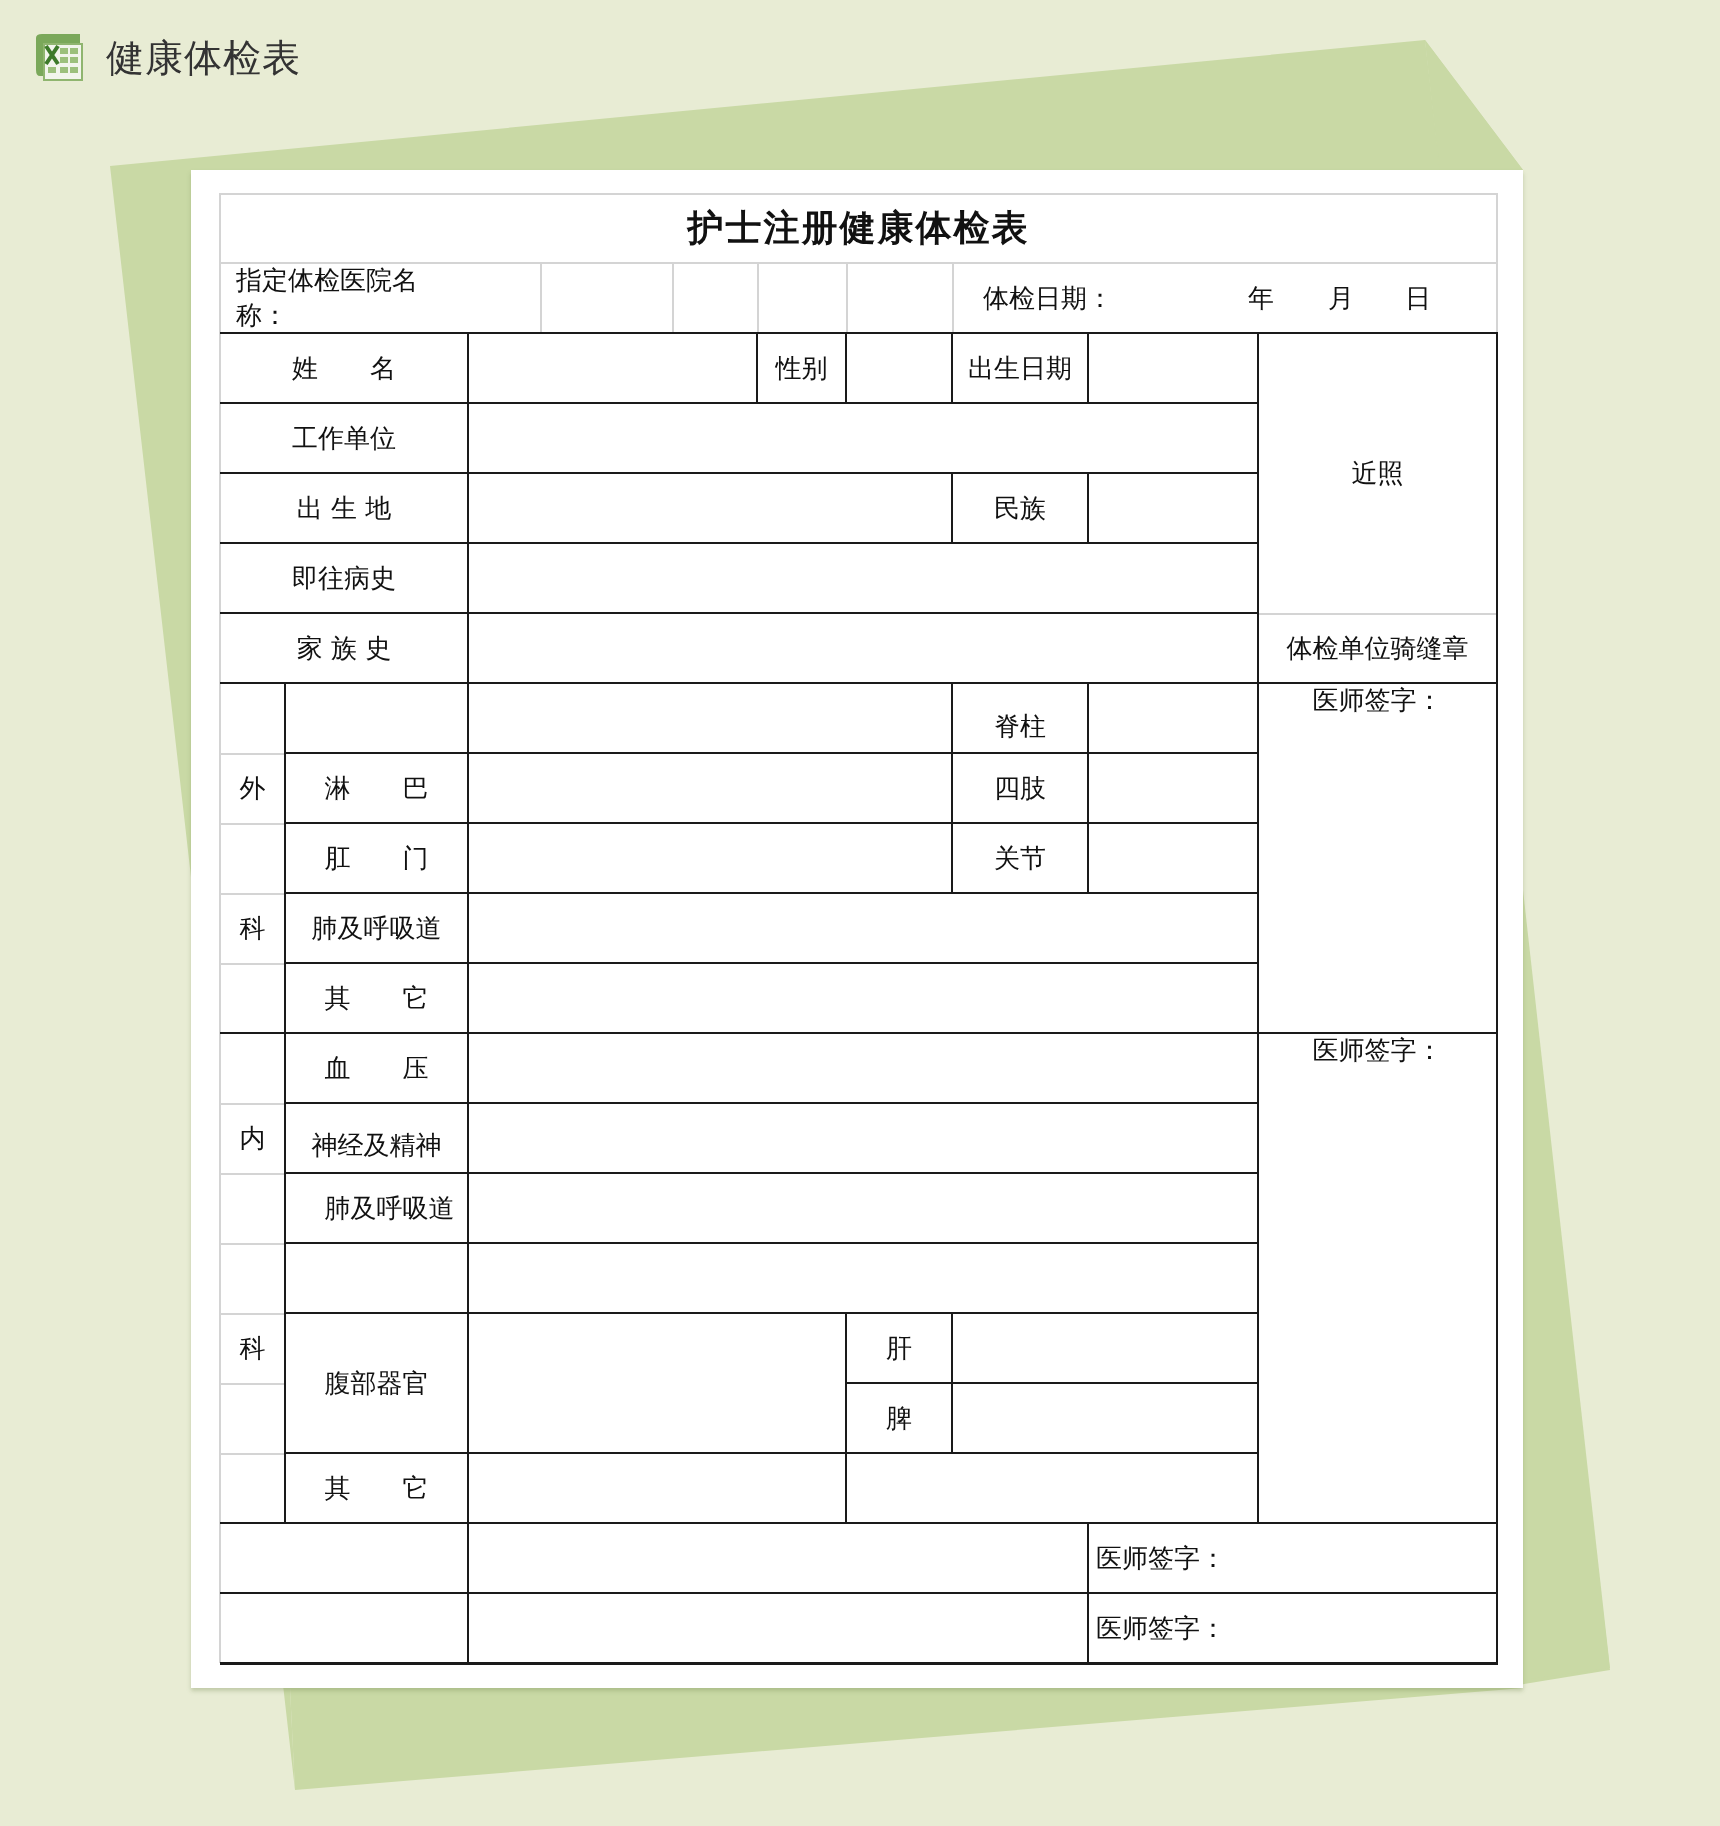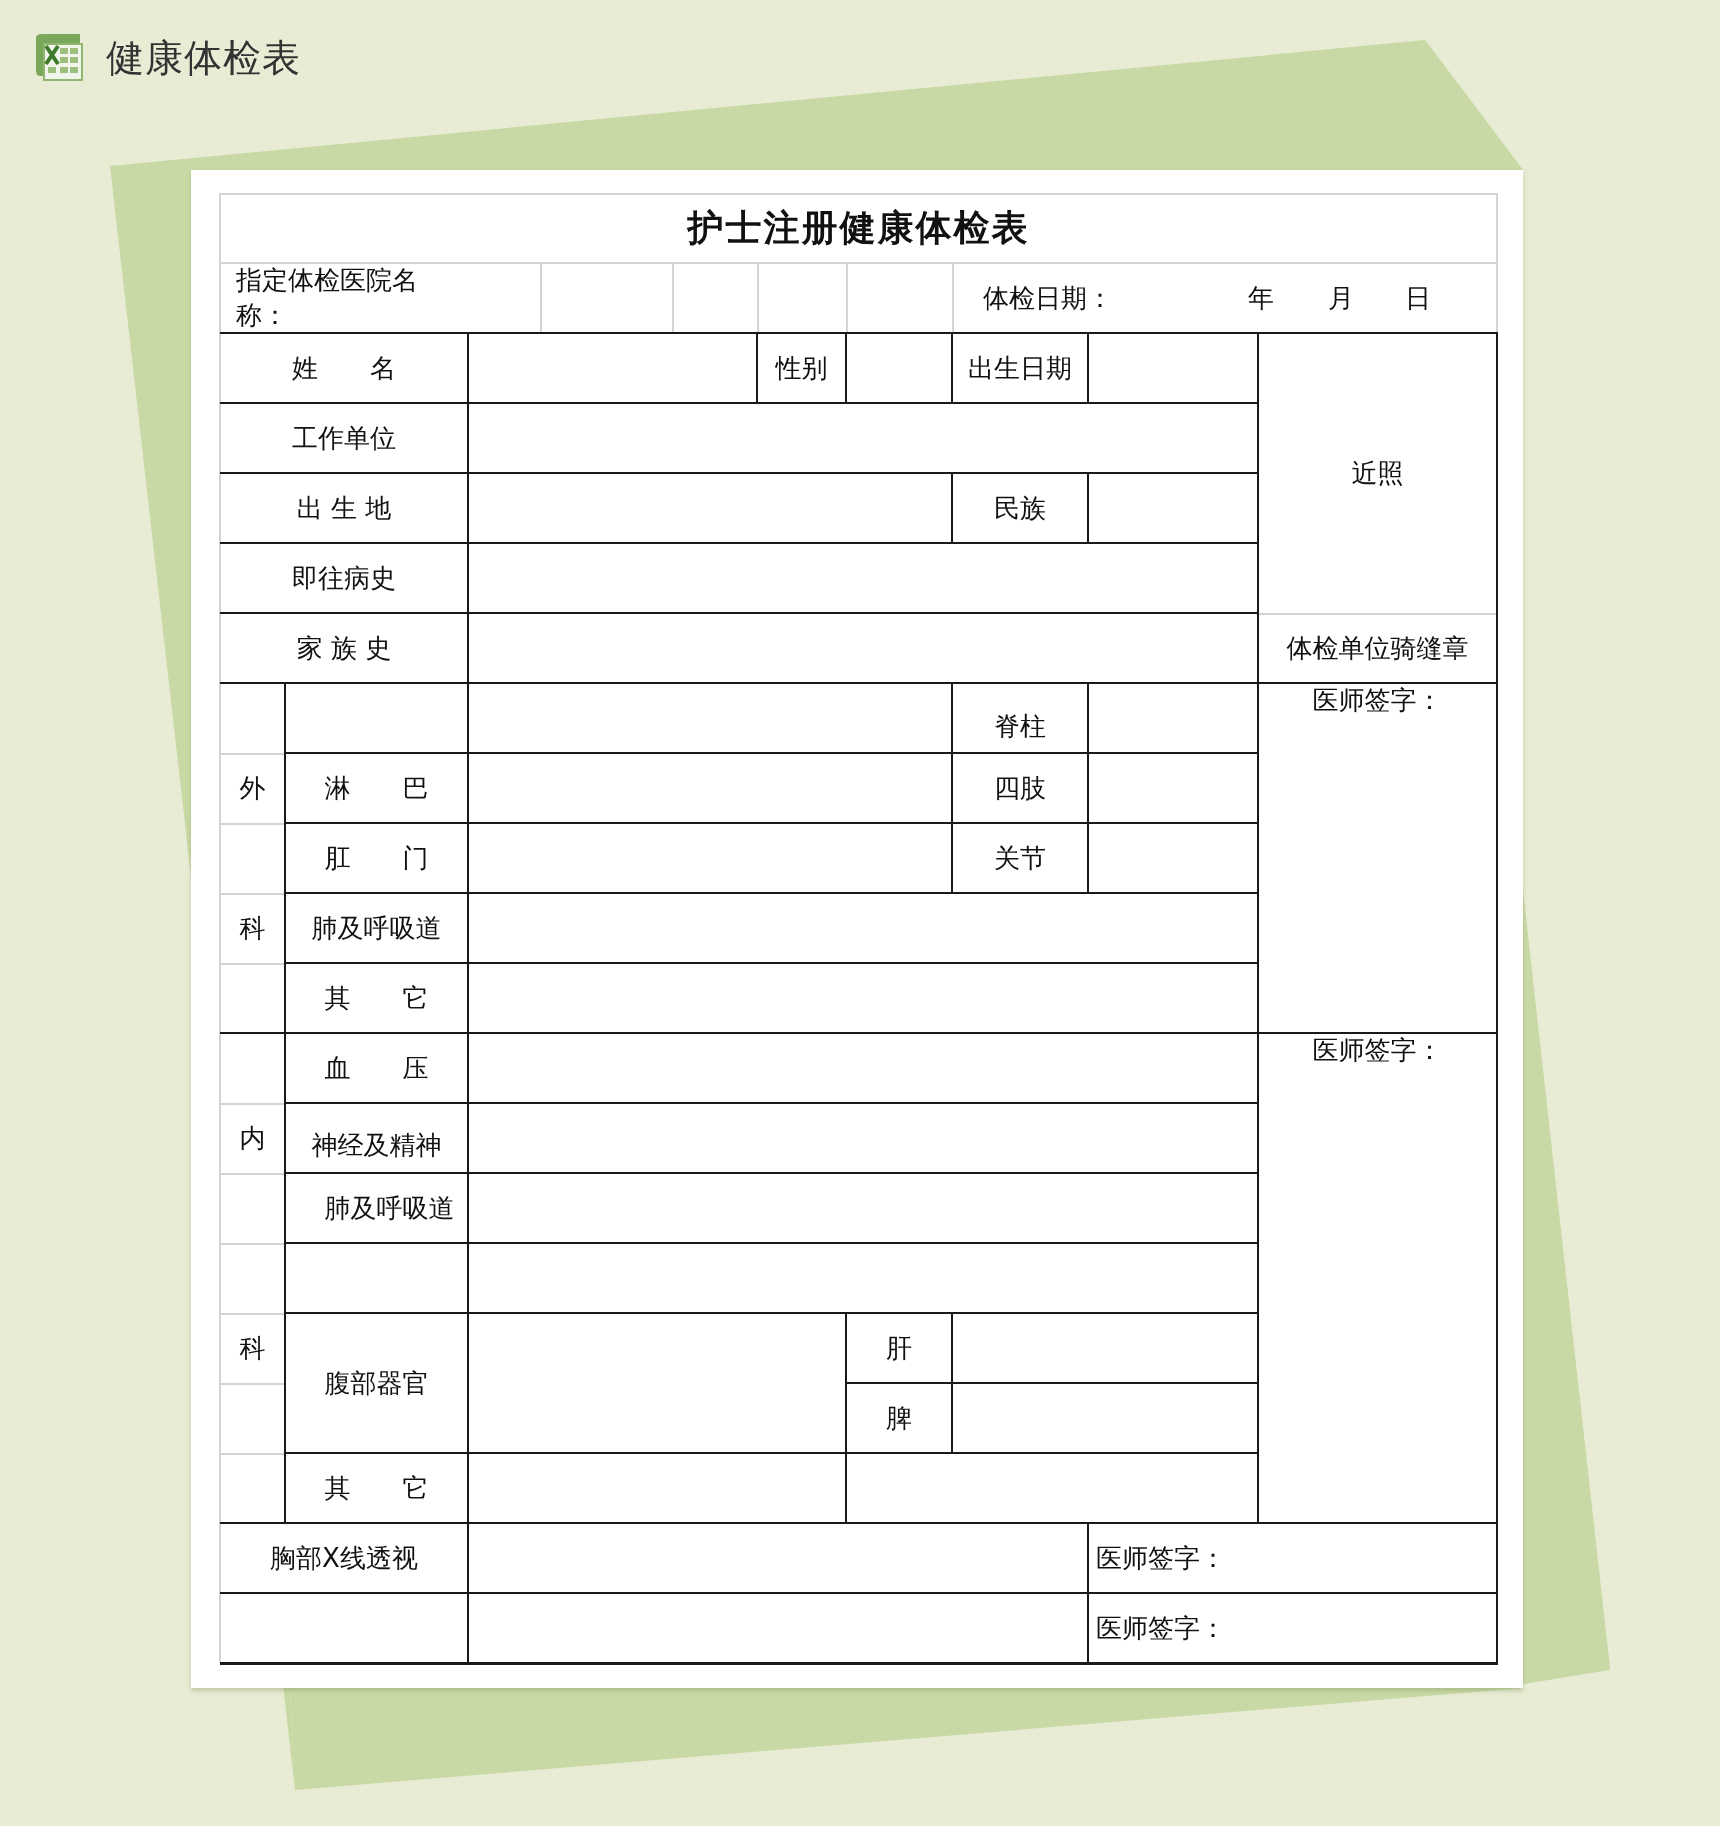--- a/index.html
+++ b/index.html
@@ -108,21 +108,20 @@
   <div class="cell" style="left:277px;top:1003px;width:790px;height:70px;"></div>
   <div class="cell" style="left:277px;top:1073px;width:790px;height:70px;"></div>
   <div class="cell" style="left:277px;top:1143px;width:378px;height:140px;"></div>
   <div class="cell" style="left:655px;top:1143px;width:106px;height:70px;">肝</div>
   <div class="cell" style="left:655px;top:1213px;width:106px;height:70px;">脾</div>
   <div class="cell" style="left:761px;top:1143px;width:306px;height:70px;"></div>
   <div class="cell" style="left:761px;top:1213px;width:306px;height:70px;"></div>
   <div class="cell" style="left:277px;top:1283px;width:790px;height:70px;"></div>
   <div class="cell" style="left:1067px;top:863px;width:239px;height:490px;align-items:flex-start;">医师签字：</div>
 
-  <div class="cell" style="left:29px;top:1353px;width:248px;height:70px;">胸部X线透视</div>
   <div class="cell" style="left:277px;top:1353px;width:620px;height:70px;"></div>
   <div class="cell" style="left:897px;top:1353px;width:409px;height:70px;justify-content:flex-start;padding-left:8px;">医师签字：</div>
   <div class="cell" style="left:277px;top:1423px;width:620px;height:70px;"></div>
   <div class="cell" style="left:897px;top:1423px;width:409px;height:70px;justify-content:flex-start;padding-left:8px;">医师签字：</div>
 
   <div class="gl" style="left:29px;top:23px;width:1277px;height:2px;"></div>
   <div class="gl" style="left:29px;top:92px;width:1277px;height:2px;"></div>
   <div class="gl" style="left:28px;top:23px;width:2px;height:140px;"></div>
   <div class="gl" style="left:1305px;top:23px;width:2px;height:140px;"></div>
   <div class="gl" style="left:349px;top:93px;width:2px;height:70px;"></div>

